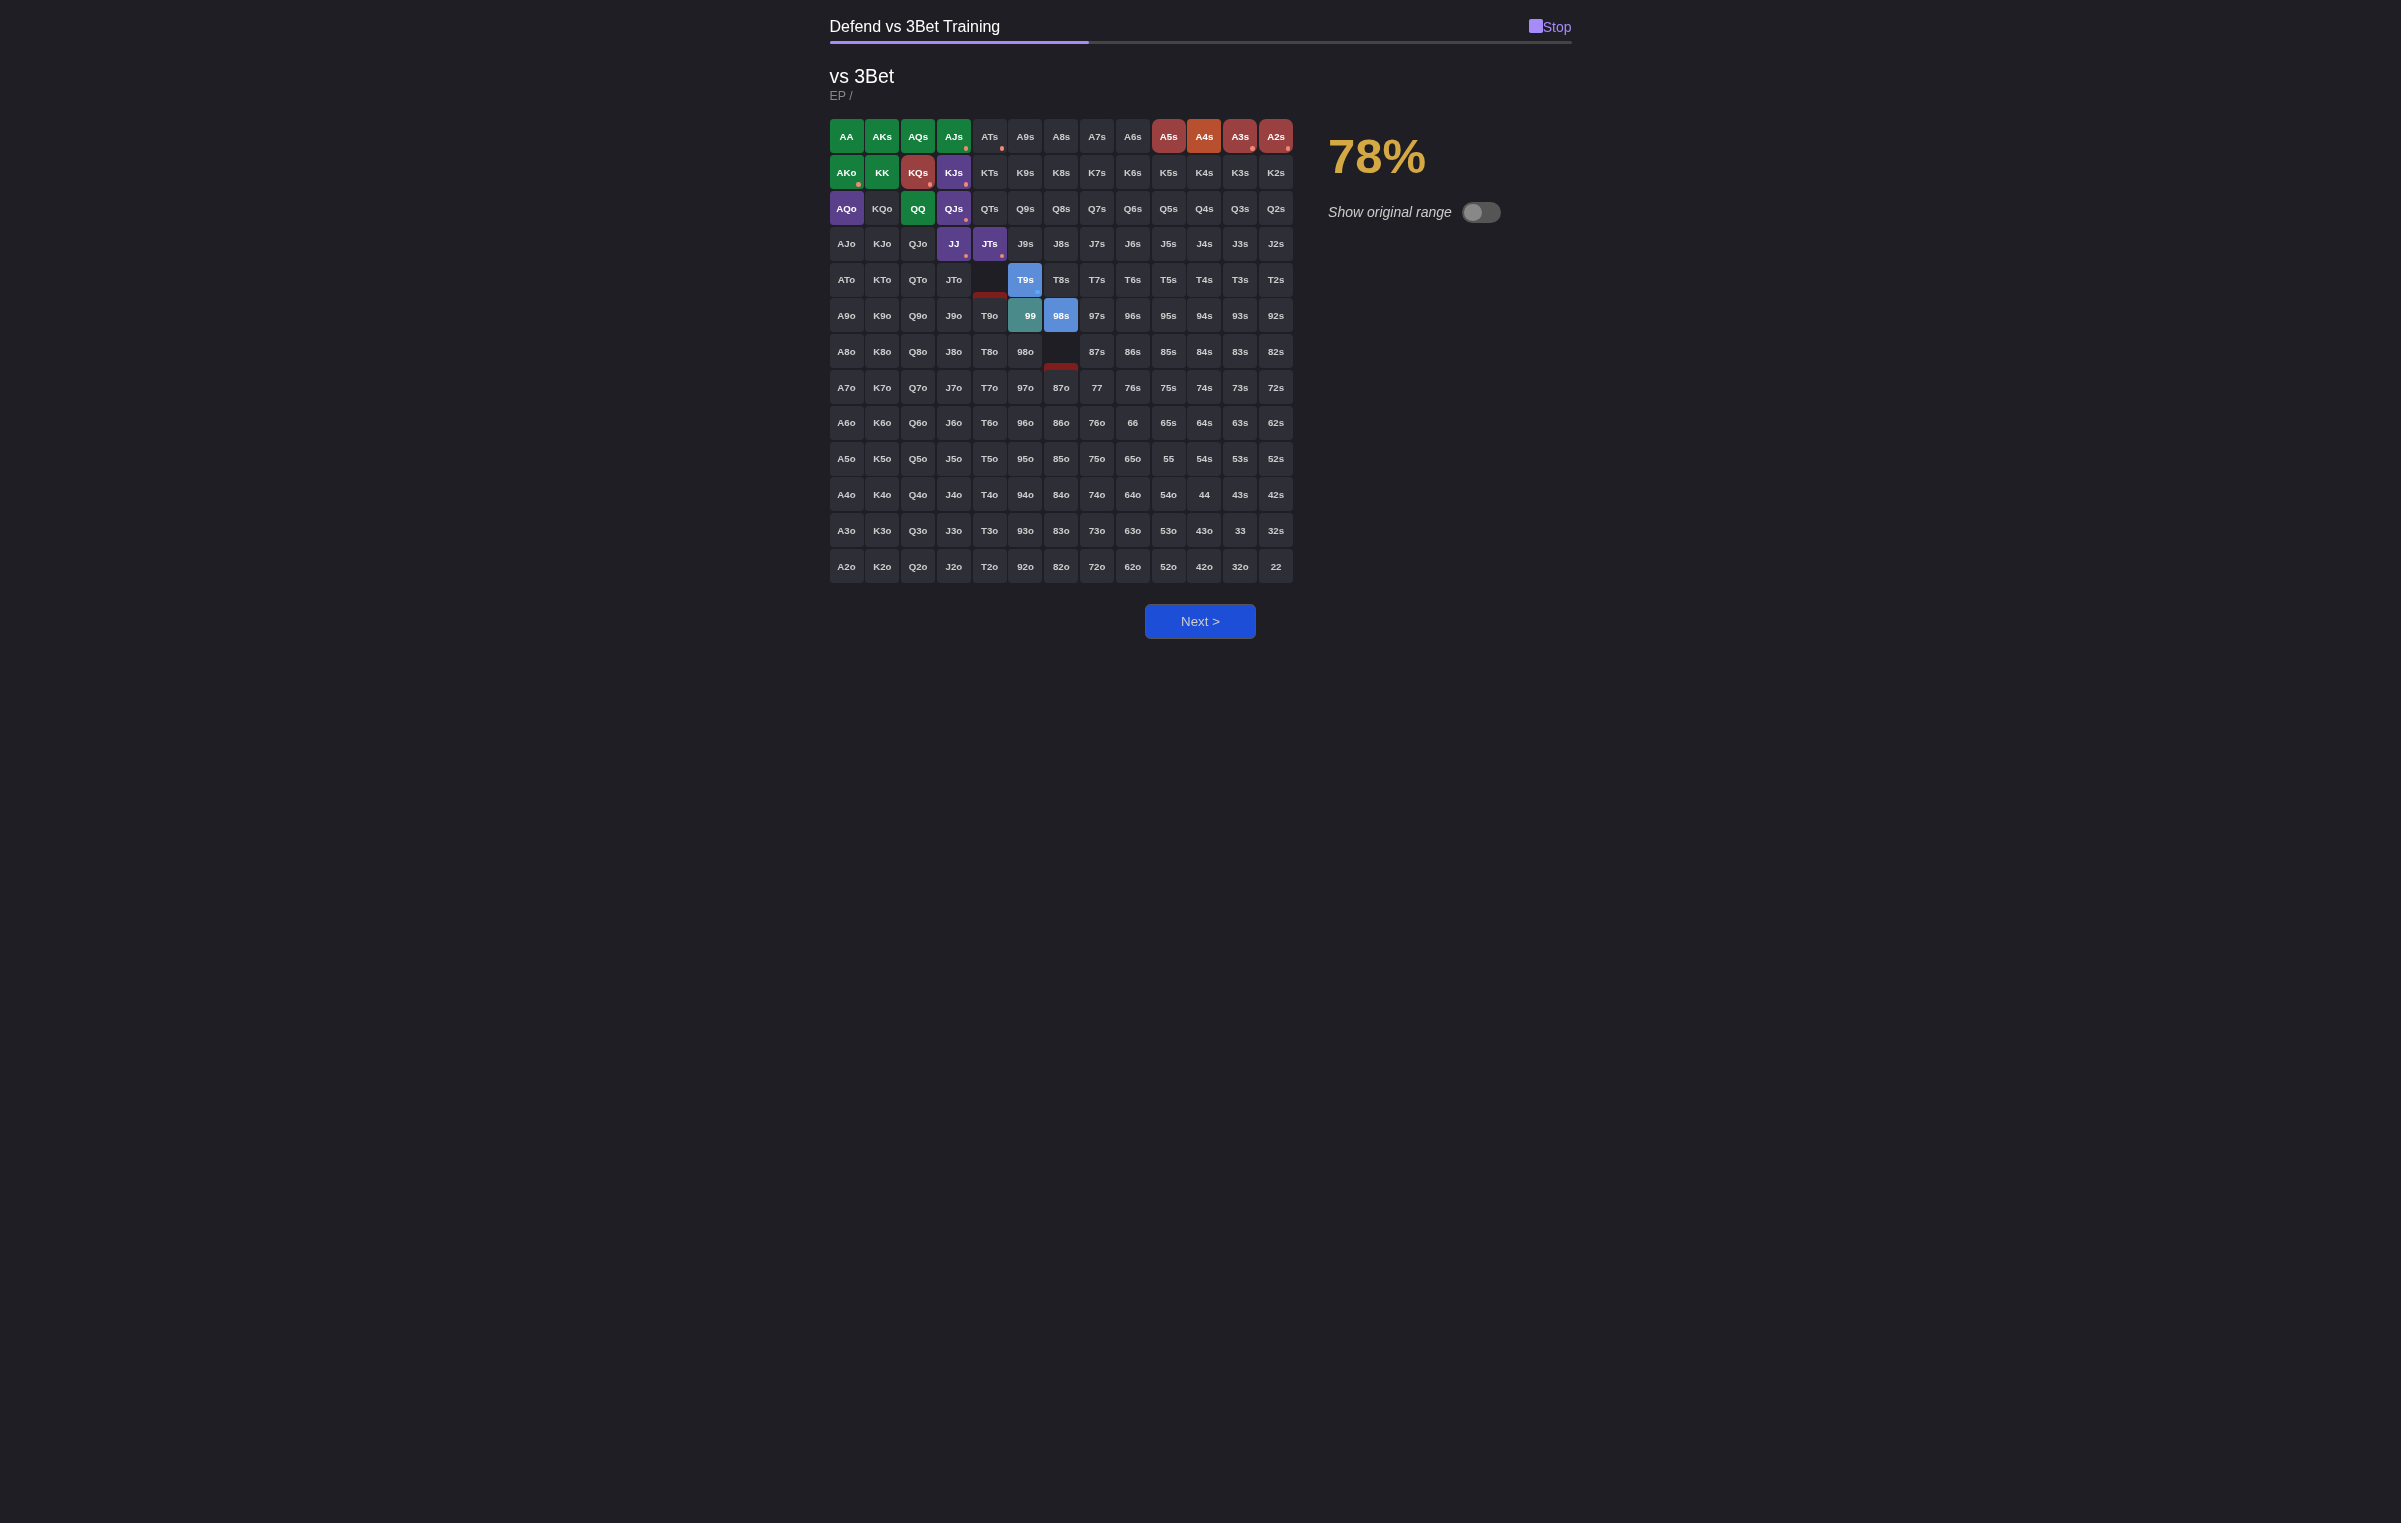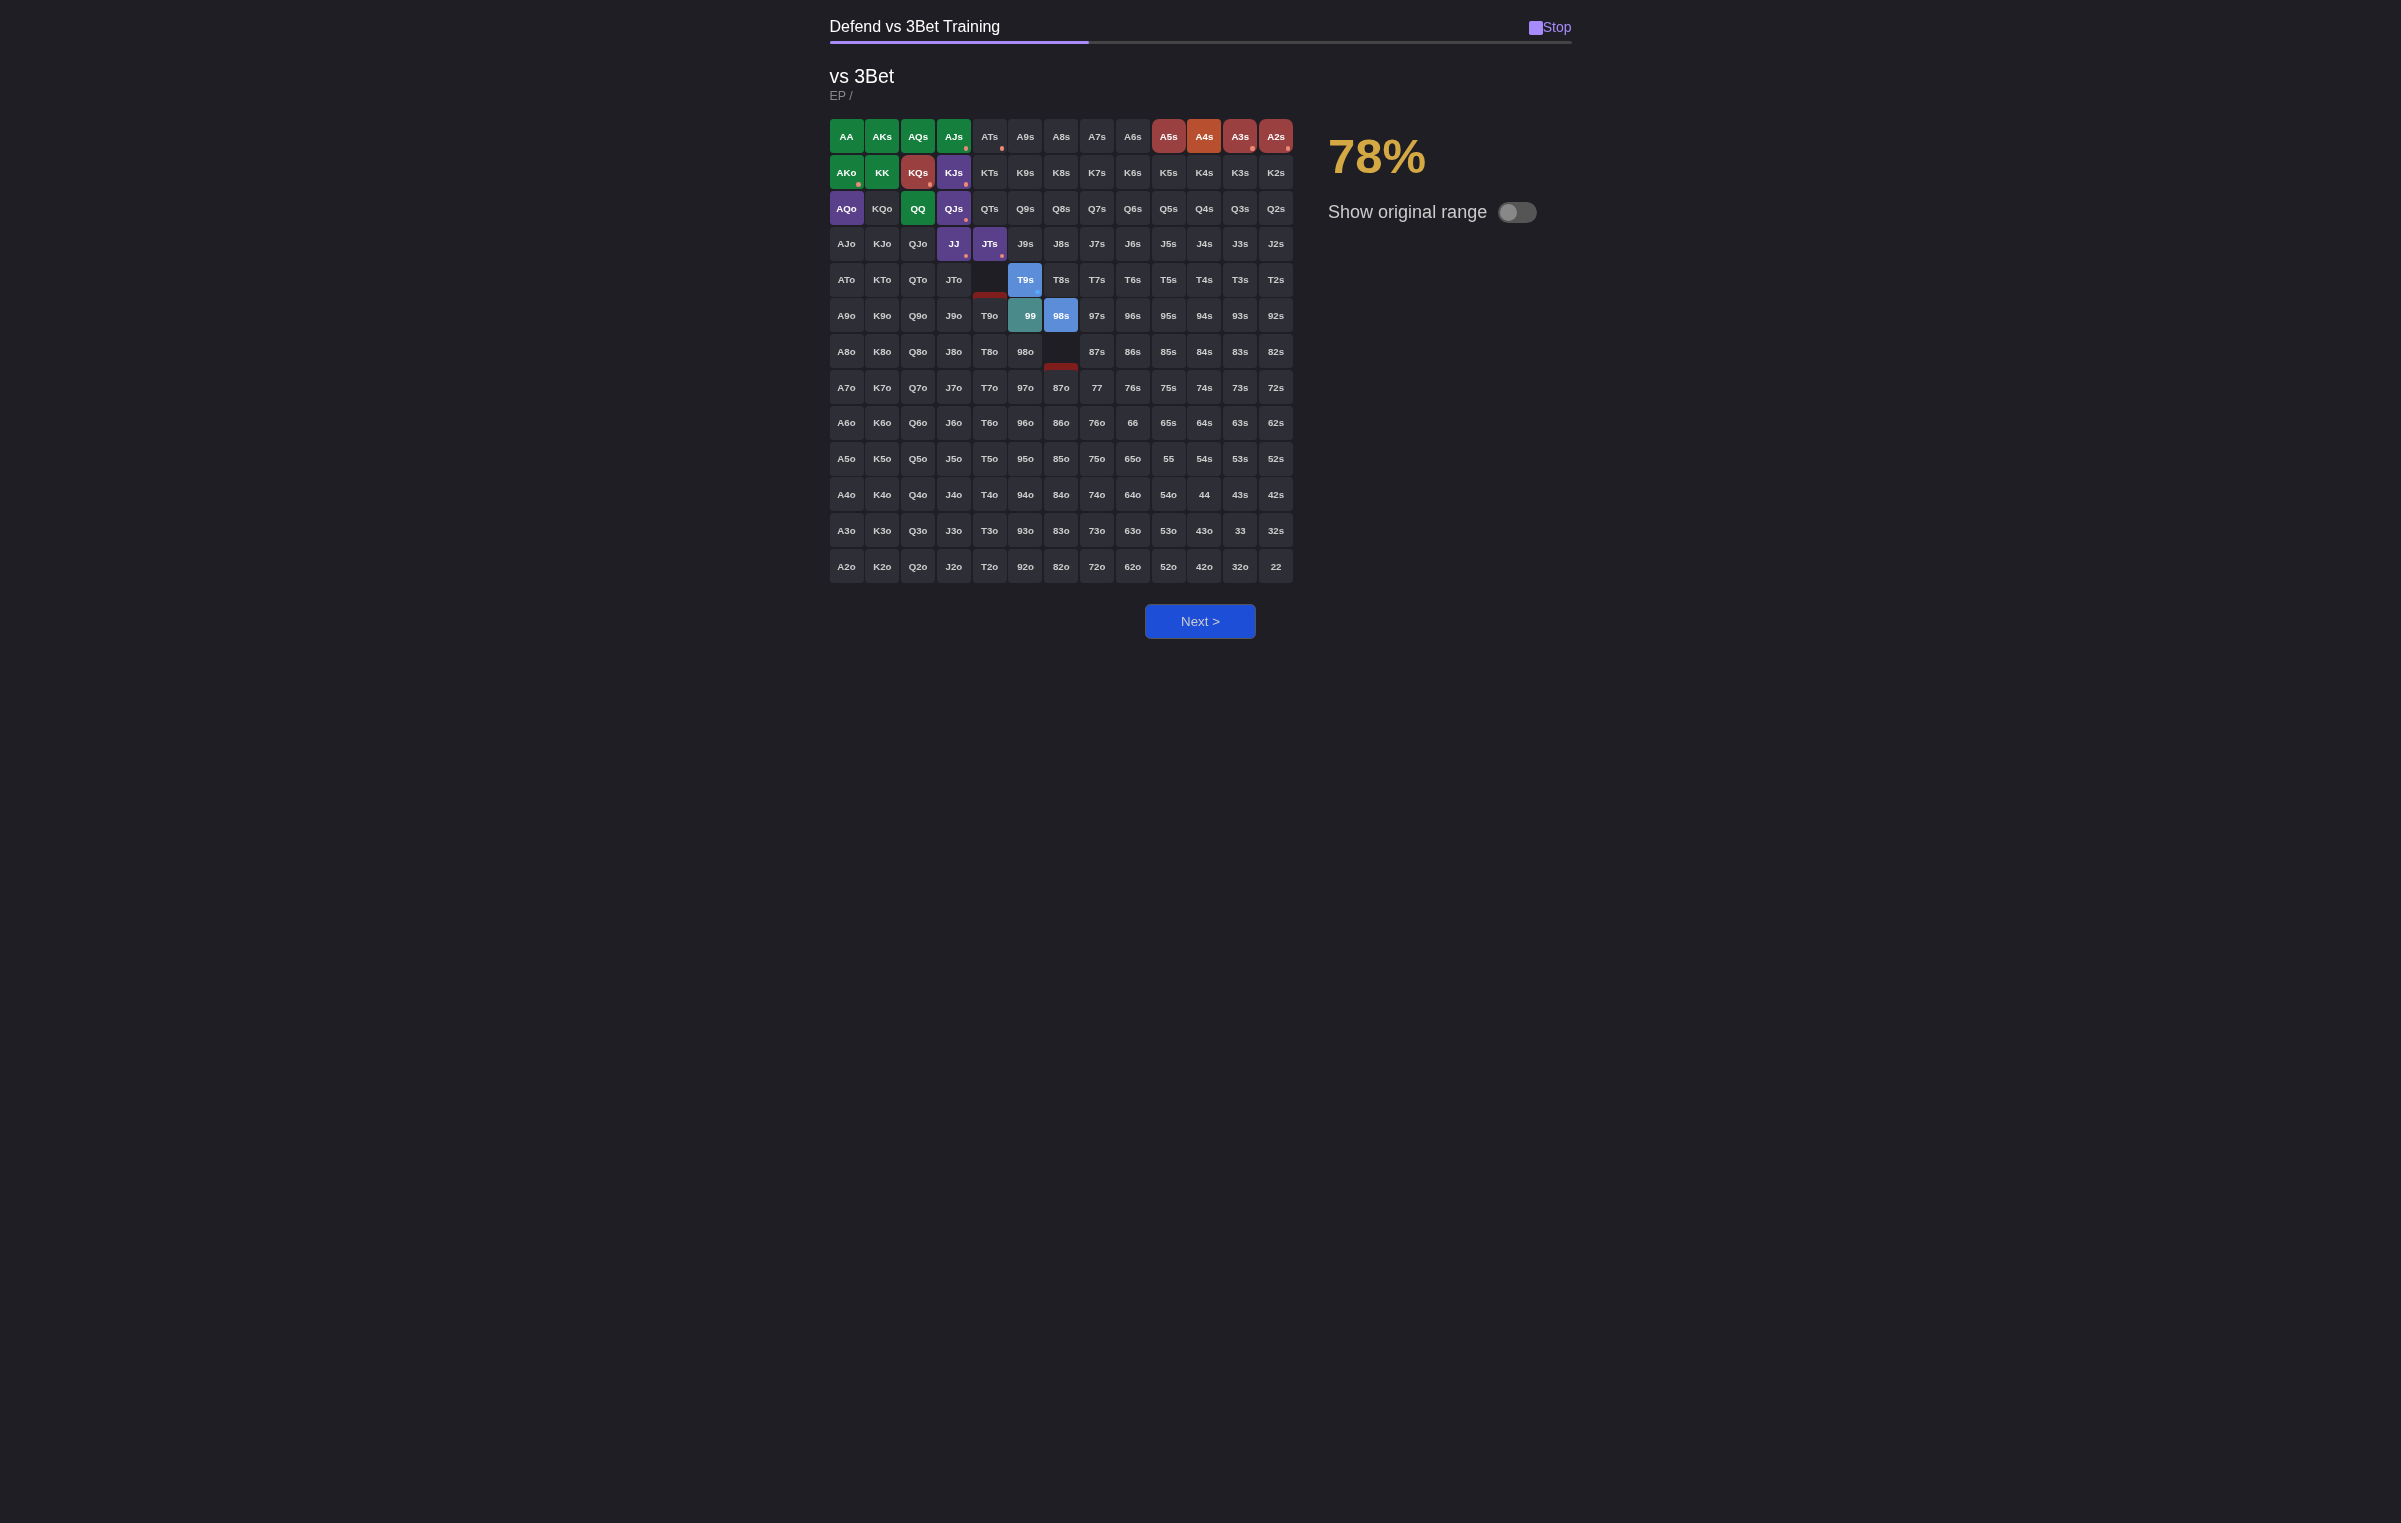--- a/index.html
+++ b/index.html
@@ -20,21 +20,21 @@
       justify-content: space-between;
       margin-bottom: 5.3px;
     }
     .title {
       font-size: 16px;
       color: #fff;
       font-weight: 400;
     }
     .stop-btn {
       display: flex;
-      align-items: flex-end;
+      align-items: flex-start;
       gap: 0;
       background: none;
       border: none;
       color: #a78bfa;
       font-size: 14px;
       cursor: pointer;
     }
     .stop-icon {
       width: 14px;
       height: 14px;
@@ -113,22 +113,23 @@
     .percentage {
       font-size: 49px;
       font-weight: 700;
       color: #d4a843;
       margin-bottom: 17.7px;
     }
     .show-original {
       display: flex;
       align-items: center;
       gap: 10.6px;
-      font-size: 18px;
+      font-size: 14px;
       color: #ccc;
+      font-style: italic;
     }
     .toggle {
       width: 39px;
       height: 21px;
       background: #555;
       border-radius: 10.6px;
       position: relative;
       cursor: pointer;
     }
     .toggle-knob {

